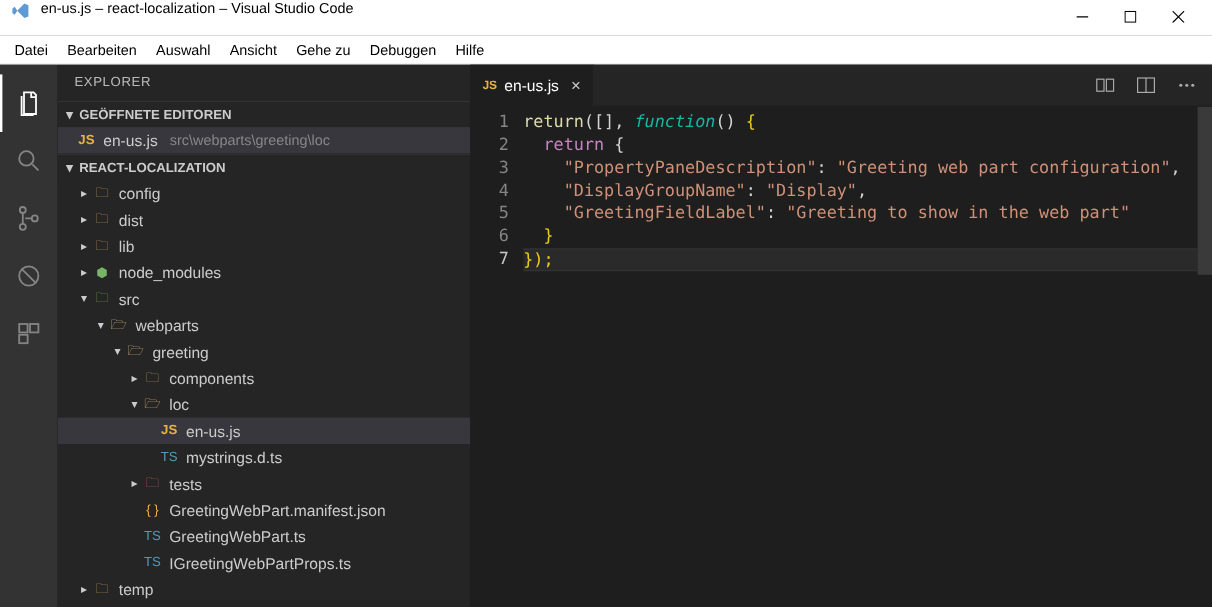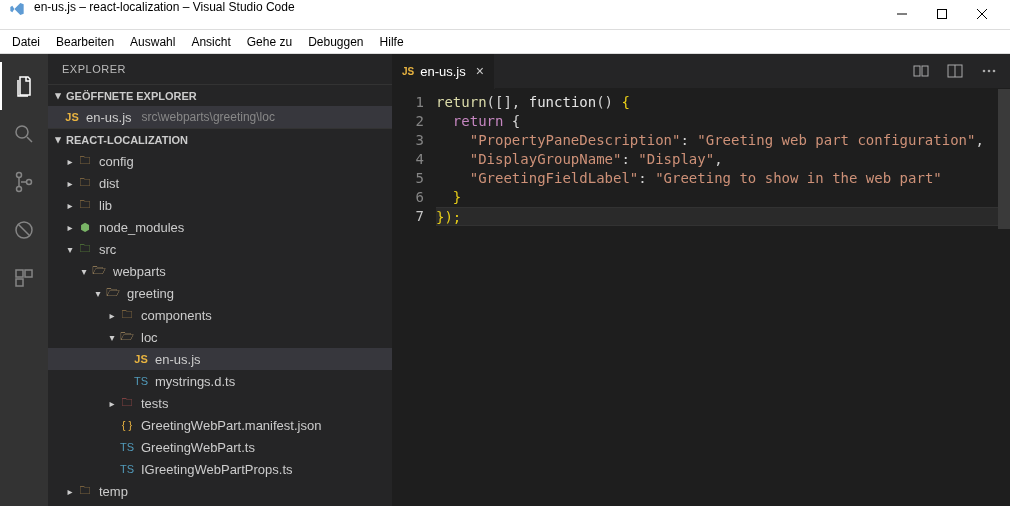--- a/index.html
+++ b/index.html
@@ -38,21 +38,21 @@
 .gutter{width:44px;text-align:right;color:#858585;padding-right:12px;user-select:none}
 .gutter .ln{height:19px}
 .gutter .ln.cur{color:#c6c6c6}
 .codelines{flex:1}
 .codeline{height:19px;white-space:pre}
 .codeline.curline{background:#2a2a2a;border:1px solid #323232;border-left:none;border-right:none;box-sizing:border-box}
 .minimap{position:absolute;right:0;top:0;width:12px;height:100%;background:#1e1e1e}
 .minimap-thumb{position:absolute;right:0;top:0;width:12px;height:140px;background:#3a3a3a}
 .tok-fn{color:#dcdcaa}
 .tok-kw{color:#c586c0}
-.tok-kw2{color:#e5e5e5;}
+.tok-kw2{color:#14b8a6;font-style:italic}
 .tok-str{color:#ce9178}
 .tok-punc{color:#d4d4d4}
 .tok-brace{color:#e8ce18}
 .folder-icon{color:#c09553}
 .src-icon{color:#6ba644}
 .folder-open{color:#dcb67a}
 .js-icon{color:#e8b340;font-weight:700;font-size:10px}
 .ts-icon{color:#519aba;font-weight:400;font-size:10px}
 .json-icon{color:#e8b340}
 .node-icon{color:#79b466}
@@ -131,21 +131,21 @@
           <rect x="13" y="4" width="7" height="7" fill="none" stroke="currentColor" stroke-width="1.5"></rect>
           <rect x="4" y="13" width="7" height="7" fill="none" stroke="currentColor" stroke-width="1.5"></rect>
         </svg>
     </div>
   </div>
 
   <div class="sidebar">
     <div class="sidebar-header">EXPLORER</div>
     <div class="section-header">
       <span class="chev">▾</span>
-      <span>GEÖFFNETE EXPLORER</span>
+      <span>GEÖFFNETE EDITOREN</span>
     </div>
     <div class="tree">
       <div class="tree-item ind-1 selected">
         <span class="icon js-icon">JS</span>
         <span class="label">en-us.js</span>
         <span class="desc">src\webparts\greeting\loc</span>
       </div>
     </div>
     <div class="section-header">
       <span class="chev">▾</span>

